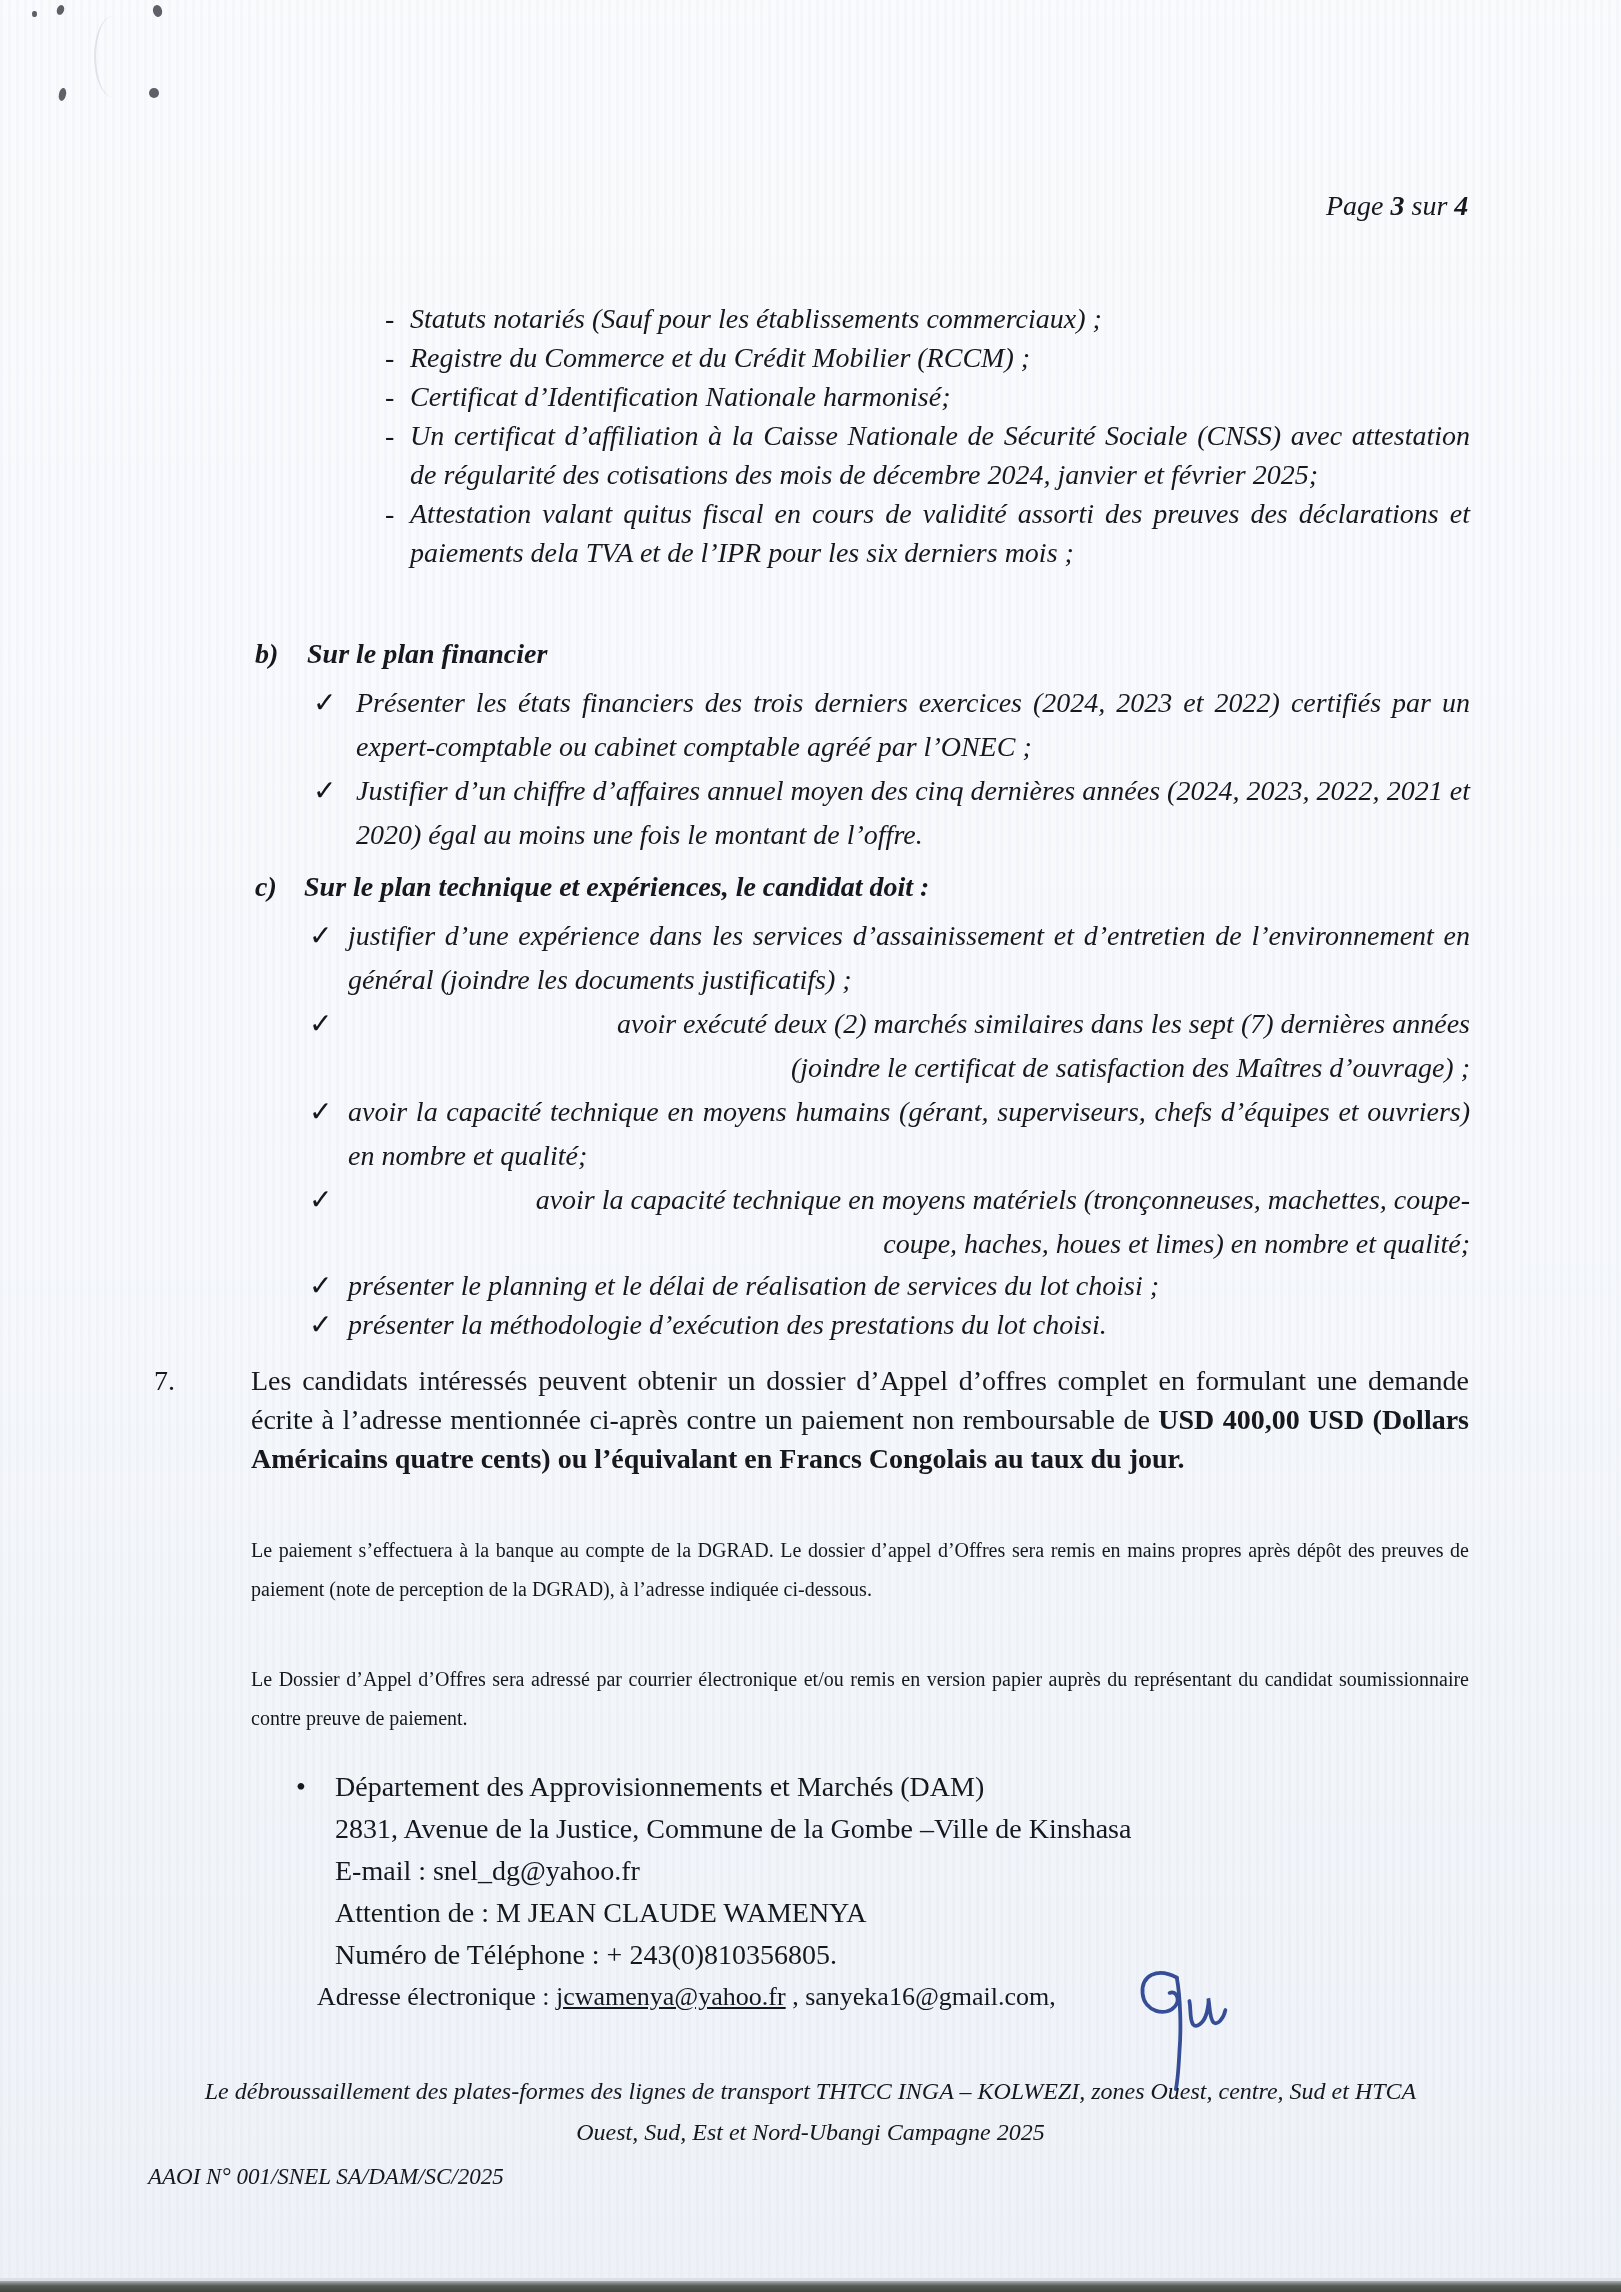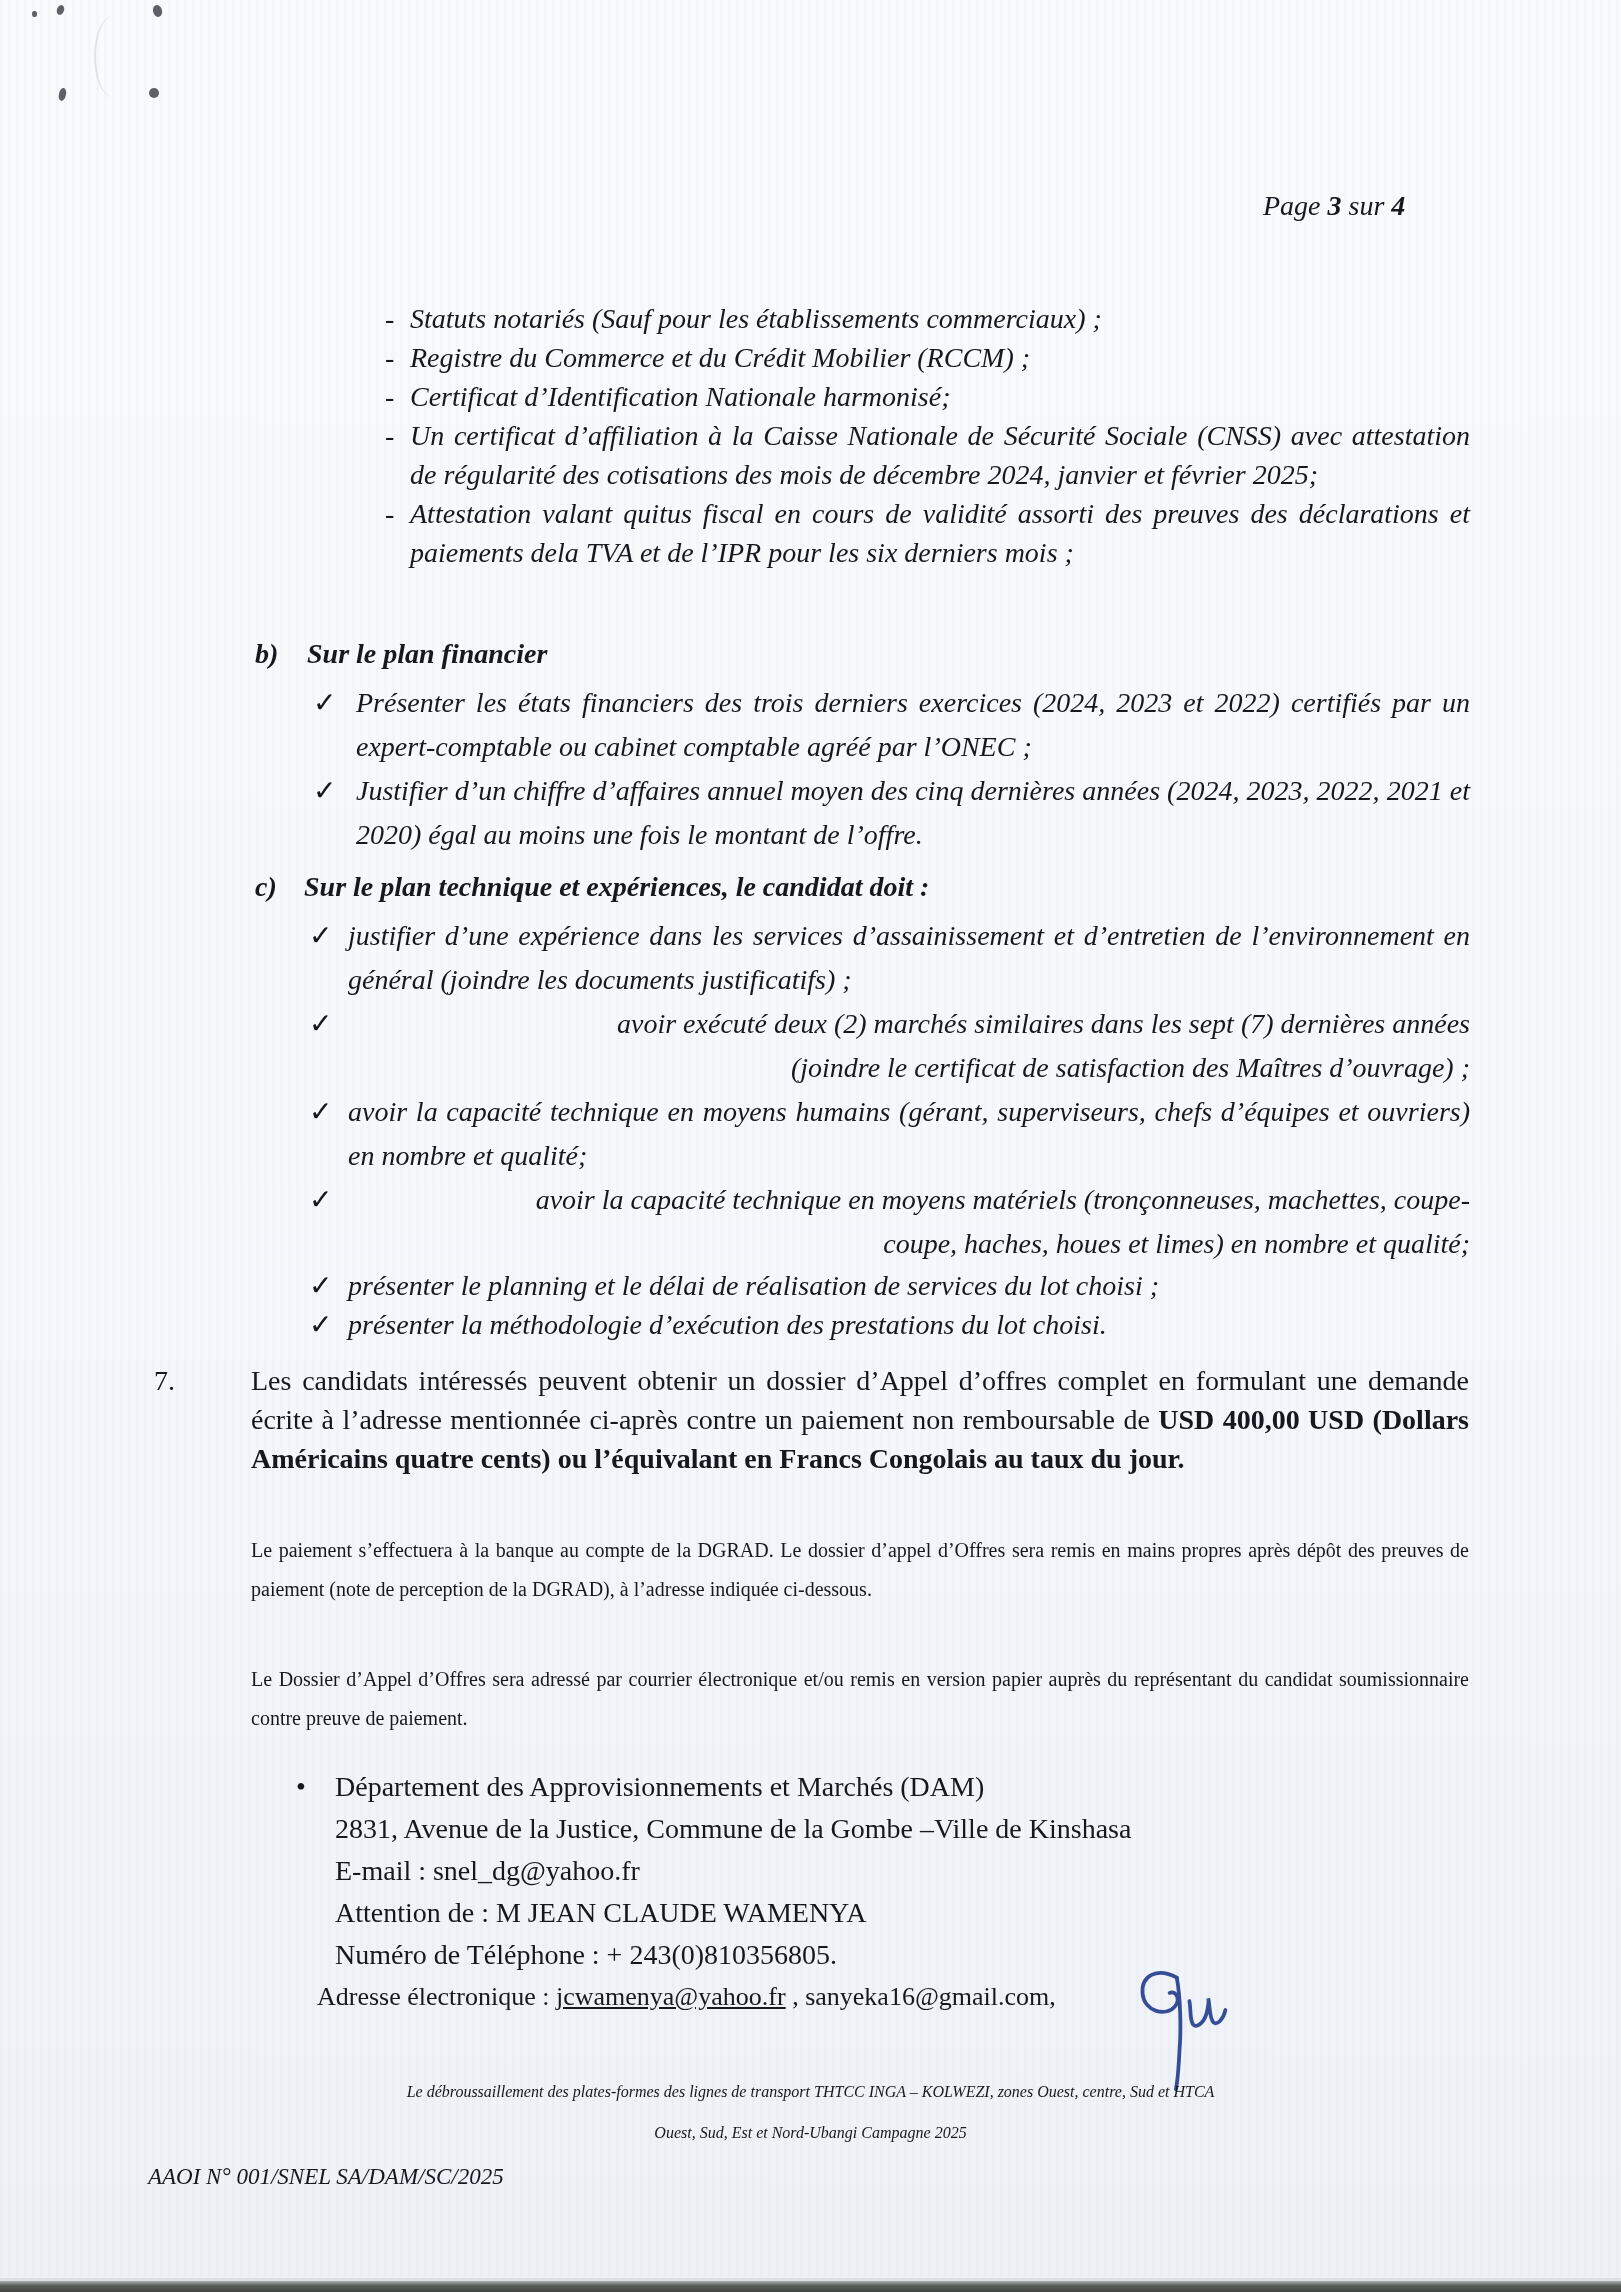--- a/index.html
+++ b/index.html
@@ -11,21 +11,21 @@
   .page{
     position:relative;width:1621px;height:2293px;
     background:
       repeating-linear-gradient(90deg, rgba(195,208,228,.10) 0 2.7px, rgba(255,255,255,0) 2.7px 8px),
       linear-gradient(180deg,#fafbfd 0%,#f6f8fb 55%,#eef2f6 100%);
   }
   .abs{position:absolute;}
   .bold{font-weight:bold;}
 
   
-  .page-label{top:190px;left:1263px;font-size:28px;font-style:italic;}
+  .page-label{top:190px;left:1326px;font-size:28px;font-style:italic;}
   .page-label .num{font-weight:bold;}
 
   
   .admin-list{top:299px;left:385px;width:1085px;font-size:28px;line-height:39px;font-style:italic;}
   .row{display:flex;align-items:flex-start;}
   .row .marker{flex:0 0 25px;}
   .admin-list .txt{flex:1 1 auto;text-align:justify;}
 
   
   .section-b{top:631px;left:255px;width:1215px;font-size:28px;}
@@ -54,21 +54,21 @@
   .para-delivery{top:1660px;}
 
   
   .contact{top:1766px;left:296px;width:1182px;font-size:28px;line-height:42px;}
   .contact .row .marker{flex:0 0 39px;}
   .contact .line{margin-left:39px;}
   .contact .line.small{font-size:26px;margin-left:21px;}
   .ul{text-decoration:underline;}
 
   
-  .footer{top:2071px;left:148px;width:1325px;text-align:center;font-size:16px;line-height:41px;font-style:italic;}
+  .footer{top:2071px;left:148px;width:1325px;text-align:center;font-size:24px;line-height:41px;font-style:italic;}
   .footer-ref{top:2164px;left:148px;width:1325px;text-align:left;font-size:23px;font-style:italic;}
 
   
   .signature{left:1130px;top:1963px;width:99px;height:130px;}
 
   
   .speck{position:absolute;background:#3a3a42;border-radius:50%;opacity:.8;}
   .smudge{position:absolute;border-left:2.7px solid rgba(120,130,150,.18);border-radius:50%;}
   .scan-edge-light{position:absolute;left:0;right:0;bottom:11.6px;height:3.6px;background:#d9dee3;opacity:.9;}
   .scan-edge{position:absolute;left:0;right:0;bottom:0;height:11.6px;

